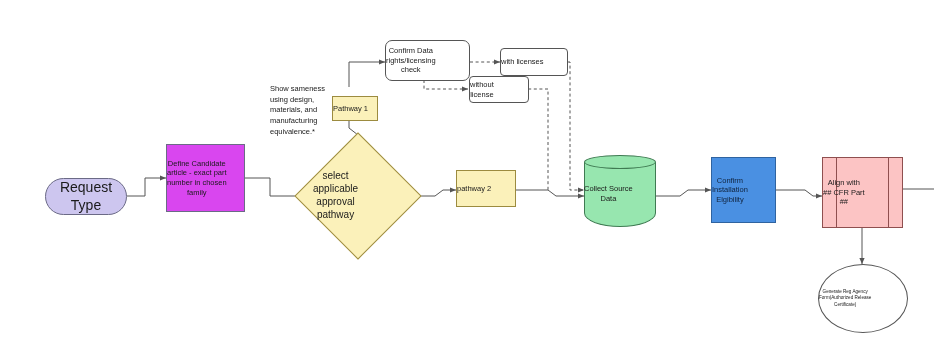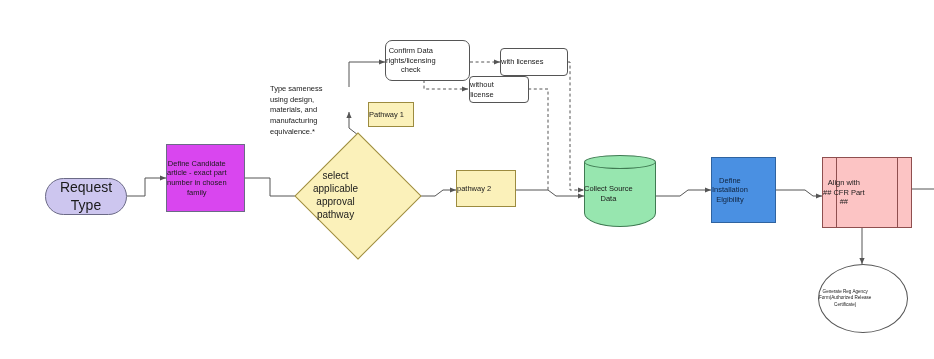--- a/index.html
+++ b/index.html
@@ -204,21 +204,21 @@
   </div>
 
   <div class="node n-decision" style="left:313px; top:151px; width:90px; height:90px;">
     <span class="diamond-shape"></span>
     <span class="diamond-label">select
 applicable
 approval
 pathway</span>
   </div>
 
-  <div class="node n-process n-yellow" style="left:332px; top:102px; width:46px; height:25px;margin-left:36px;">
+  <div class="node n-process n-yellow" style="left:332px; top:96px; width:46px; height:25px;">
     <span>Pathway 1</span>
   </div>
 
   <div class="node n-process n-yellow" style="left:456px; top:170px; width:60px; height:37px;">
     <span>pathway 2</span>
   </div>
 
   <div class="node n-roundbox" style="left:385px; top:40px; width:85px; height:41px;">
     <span>Confirm Data
 rights/licensing
@@ -235,39 +235,39 @@
   </div>
 
   <div class="node n-cylinder" style="left:584px; top:155px; width:72px; height:72px;">
     <span class="cyl-body"></span>
     <span class="cyl-top"></span>
     <span class="cyl-label">Collect Source
 Data</span>
   </div>
 
   <div class="node n-process n-blue" style="left:711px; top:157px; width:65px; height:66px;">
-    <span>Define
+    <span>Confirm
 Installation
 Elgibility</span>
   </div>
 
-  <div class="node n-predef" style="left:822px; top:157px; width:90px; height:71px;">
+  <div class="node n-predef" style="left:822px; top:157px; width:81px; height:71px;">
     <span class="bar bar-l"></span>
     <span class="bar bar-r"></span>
     <span class="predef-label">Align with
 ## CFR Part
 ##</span>
   </div>
 
   <div class="node n-ellipse" style="left:818px; top:264px; width:90px; height:69px;">
     <span>Generate Reg Agency
 Form(Authorized Release
 Certificate)</span>
   </div>
 
-  <div class="annotation" style="left:270px; top:84px; width:68px;">Type sameness
+  <div class="annotation" style="left:270px; top:84px; width:68px;">Show sameness
 using design,
 materials, and
 manufacturing
 equivalence.*</div>
 
 
 </div>
 
 </body></html>

